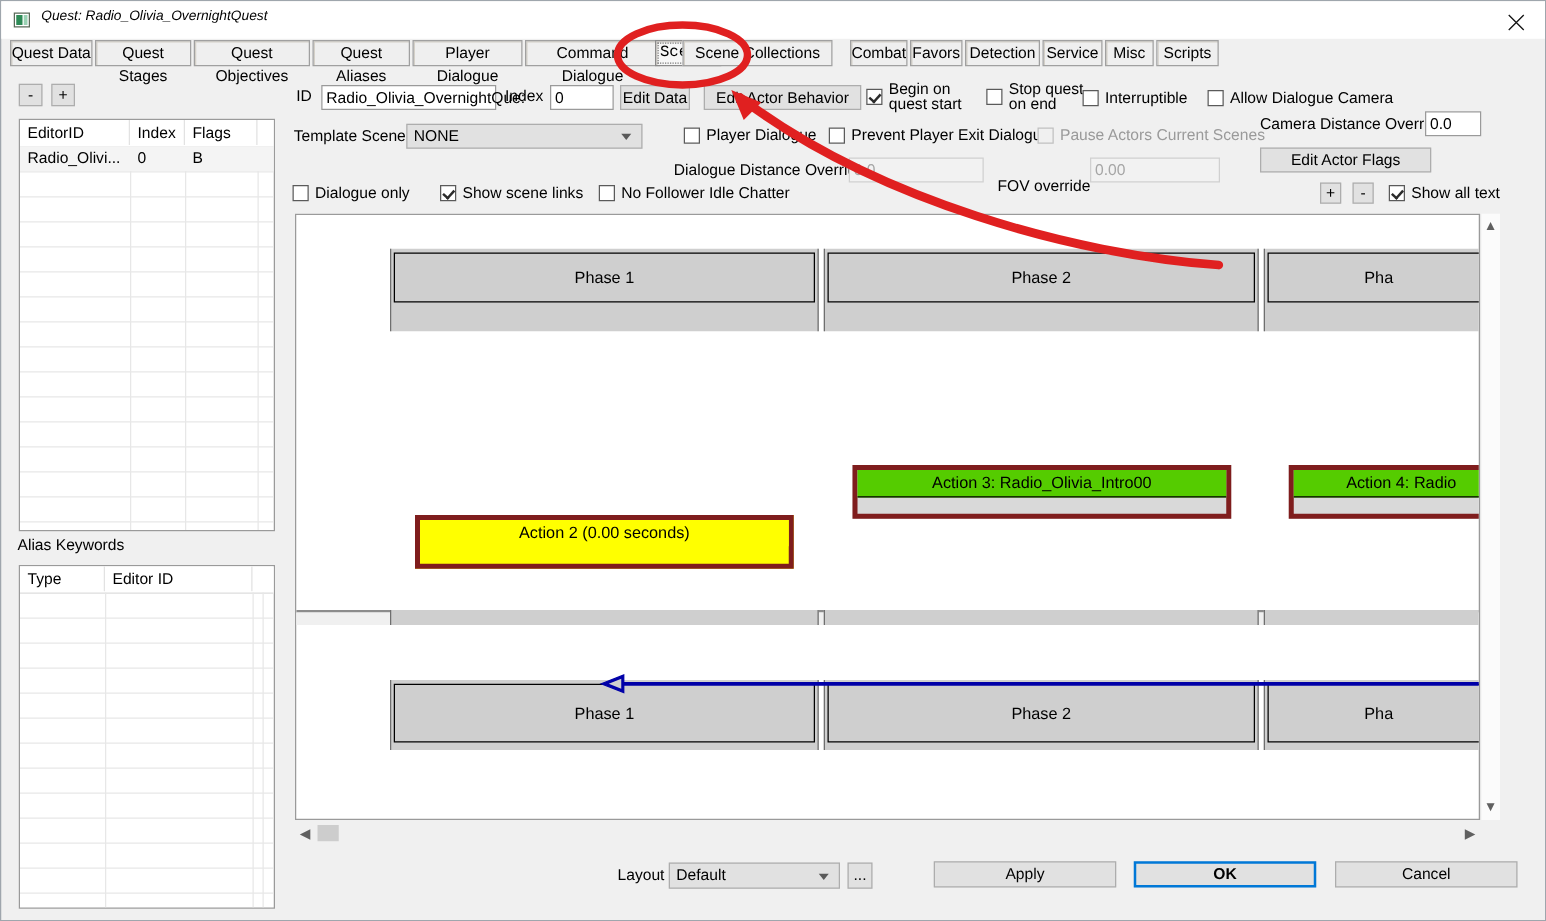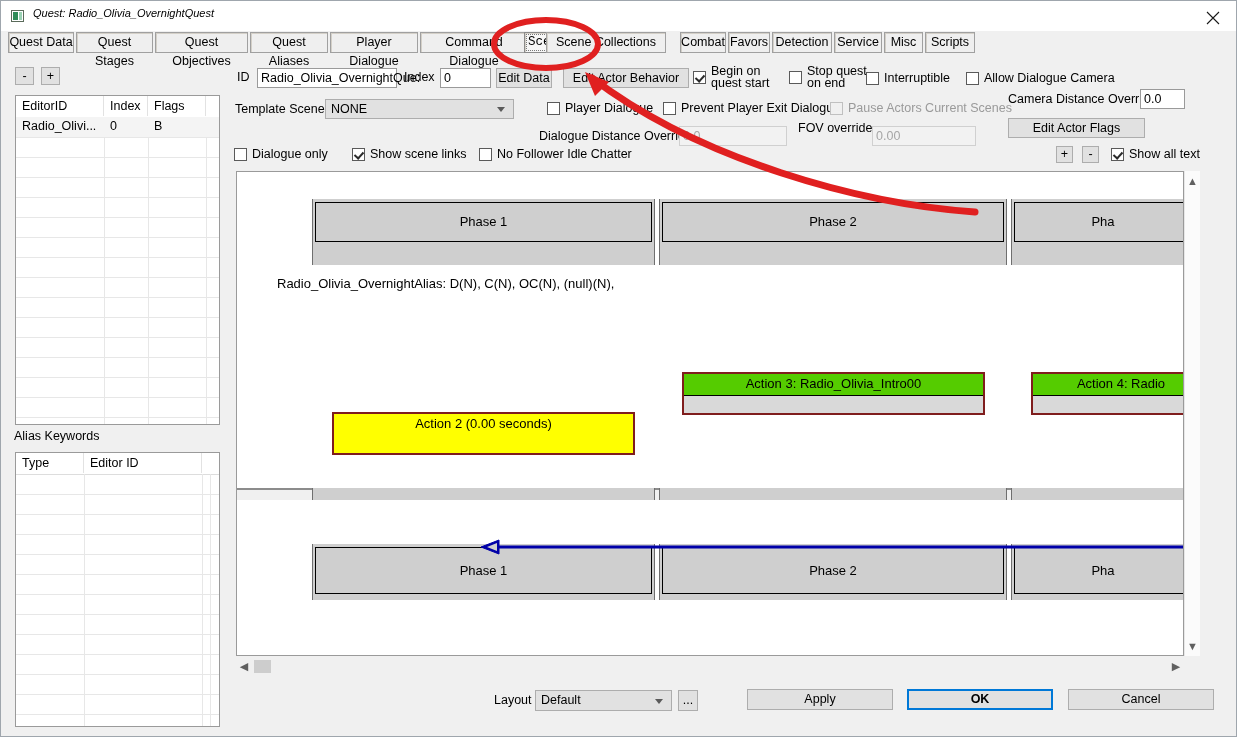--- a/index.html
+++ b/index.html
@@ -76,21 +76,21 @@
            color:#000;white-space:nowrap;overflow:hidden;box-sizing:border-box;}
   .lv-grid{position:absolute;left:0;right:0;height:1px;background:#e7e7e7;}
   .lv-vline{position:absolute;top:21px;bottom:0;width:1px;background:#e7e7e7;}
 
   
   .canvas{position:absolute;background:#fff;border:1px solid #9a9a9a;box-sizing:border-box;overflow:hidden;}
   .phase{position:absolute;background:#cfcfcf;border:1px solid #000;box-sizing:border-box;
          font-size:13px;text-align:center;color:#000;}
   .phasewrap{position:absolute;background:#cfcfcf;border-left:1px solid #6f6f6f;
              border-right:1px solid #6f6f6f;box-sizing:border-box;}
-  .actbox{position:absolute;border:2px solid #7f1d1d;box-sizing:border-box;background:#d9d9d9;padding-left:28px;}
+  .actbox{position:absolute;border:4px solid #7f1d1d;box-sizing:border-box;background:#d9d9d9;padding-left:28px;}
   .actbox .hdr{position:absolute;left:0;top:0;right:0;height:21px;line-height:20px;
                text-align:center;font-size:13px;color:#000;border-bottom:1px solid #000;
                white-space:nowrap;overflow:hidden;}
   .alias-text{position:absolute;font-size:13px;color:#000;white-space:nowrap;}
 
   
   .sb-v{position:absolute;background:#fbfbfb;border-left:1px solid #e7e7e7;}
   .sb-h{position:absolute;background:#f0f0f0;}
   .sb-arrow{position:absolute;color:#606060;font-size:11px;text-align:center;}
   .sb-thumb{position:absolute;background:#cdcdcd;}
@@ -238,21 +238,21 @@
    <span class="bx"></span>
    <span class="tx">Prevent Player Exit Dialogue</span>
  </div>
  <div class="chk dis" style="left:830px;top:101px">
    <span class="bx"></span>
    <span class="tx">Pause Actors Current Scenes</span>
  </div>
 
  <div class="lbl" style="left:539px;top:129px">Dialogue Distance Override</div>
  <div class="txtbox dis" style="left:679px;top:126px;width:108px;height:20px">0.0</div>
- <div class="lbl" style="left:798px;top:121px">FOV override</div>
+ <div class="lbl" style="left:798px;top:142px">FOV override</div>
  <div class="txtbox dis" style="left:872px;top:126px;width:104px;height:20px">0.00</div>
 
  <div class="lbl" style="left:1008px;top:92px">Camera Distance Override</div>
  <div class="txtbox" style="left:1140px;top:89px;width:45px;height:20px">0.0</div>
  <div class="btn" style="left:1008px;top:118px;width:137px;height:20px;line-height:18px">Edit Actor Flags</div>
 
  <div class="chk" style="left:234px;top:147px">
    <span class="bx"></span>
    <span class="tx">Dialogue only</span>
  </div>
@@ -275,21 +275,20 @@
  <div class="canvas" style="left:236px;top:171px;width:948px;height:485px">
 
    <div class="phasewrap" style="left:75px;top:27px;width:343px;height:66px"></div>
    <div class="phasewrap" style="left:422px;top:27px;width:348px;height:66px"></div>
    <div class="phasewrap" style="left:774px;top:27px;width:180px;height:66px"></div>
 
    <div class="phase" style="left:78px;top:30px;width:337px;height:40px;line-height:38px">Phase 1</div>
    <div class="phase" style="left:425px;top:30px;width:342px;height:40px;line-height:38px">Phase 2</div>
    <div class="phase" style="left:777px;top:30px;width:178px;height:40px;line-height:38px;text-indent:0">Pha</div>
 
-   <div class="alias-text" style="left:40px;top:104px">Radio_Olivia_OvernightAlias: D(N), C(N), OC(N), (null)(N),</div>
 
    <div class="actbox" style="left:95px;top:240px;width:303px;height:43px;background:#ffff00">
      <div class="hdr" style="background:#ffff00;border-bottom:none">Action 2 (0.00 seconds)</div>
    </div>
    <div class="actbox" style="left:445px;top:200px;width:303px;height:43px">
      <div class="hdr" style="background:#55cc00">Action 3: Radio_Olivia_Intro00</div>
    </div>
    <div class="actbox" style="left:794px;top:200px;width:180px;height:43px">
      <div class="hdr" style="background:#55cc00">Action 4: Radio</div>
    </div>

